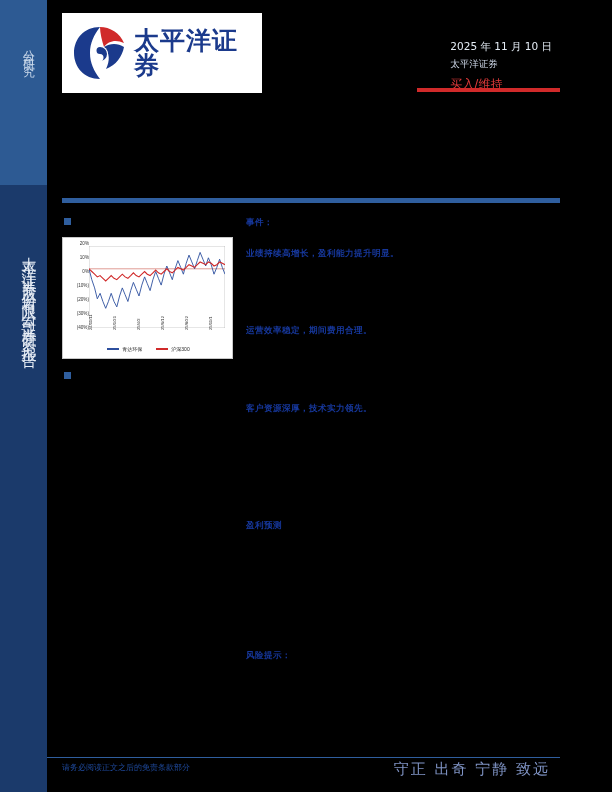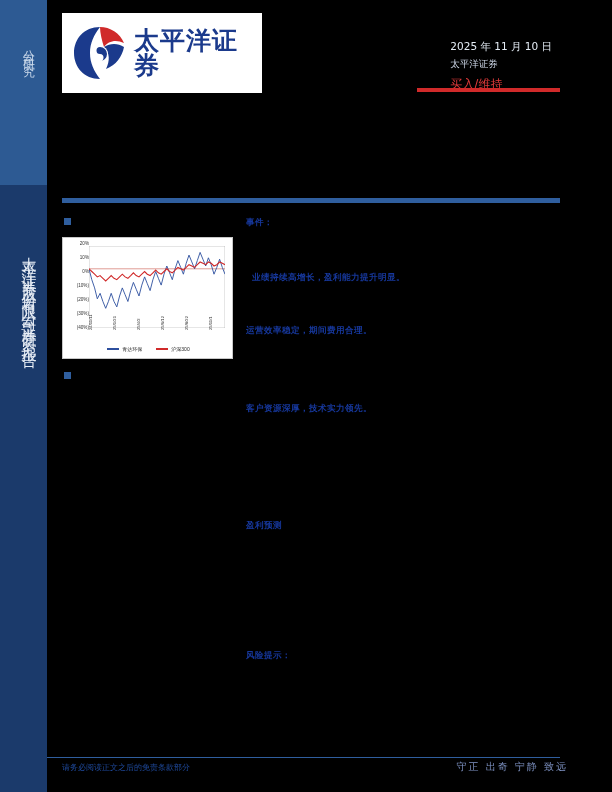--- a/index.html
+++ b/index.html
@@ -250,23 +250,23 @@
   .footer-left {
     position: absolute;
     left: 62px;
     top: 762px;
     font-size: 8px;
     color: #1f4a9e;
     font-family: "DejaVu Sans", sans-serif;
   }
   .footer-right {
     position: absolute;
-    right: 44px;
+    right: 62px;
     top: 760px;
-    font-size: 10px;
+    font-size: 15px;
     color: #7f93c4;
     letter-spacing: 2px;
     font-family: "DejaVu Sans", sans-serif;
   }
 </style>
 </head>
 <body>
 
 <div class="sidebar">
   <div class="sidebar-top"></div>
@@ -331,21 +331,21 @@
       <span>青达环保</span>
     </span>
     <span class="item">
       <i class="swatch s1"></i>
       <span>沪深300</span>
     </span>
   </div>
 </div>
 
 <div class="para" style="left:246px; top:217px;">事件：</div>
-<div class="para" style="left:252px; top:248px;margin-top:24px;">业绩持续高增长，盈利能力提升明显。</div>
+<div class="para" style="left:246px; top:248px;">业绩持续高增长，盈利能力提升明显。</div>
 <div class="para" style="left:246px; top:325px;">运营效率稳定，期间费用合理。</div>
 <div class="para" style="left:246px; top:403px;">客户资源深厚，技术实力领先。</div>
 <div class="para" style="left:246px; top:520px;">盈利预测</div>
 <div class="para" style="left:246px; top:650px;">风险提示：</div>
 
 <div class="footer-rule"></div>
 <div class="footer-left">请务必阅读正文之后的免责条款部分</div>
 <div class="footer-right">守正 出奇 宁静 致远</div>
 
 </body></html>

